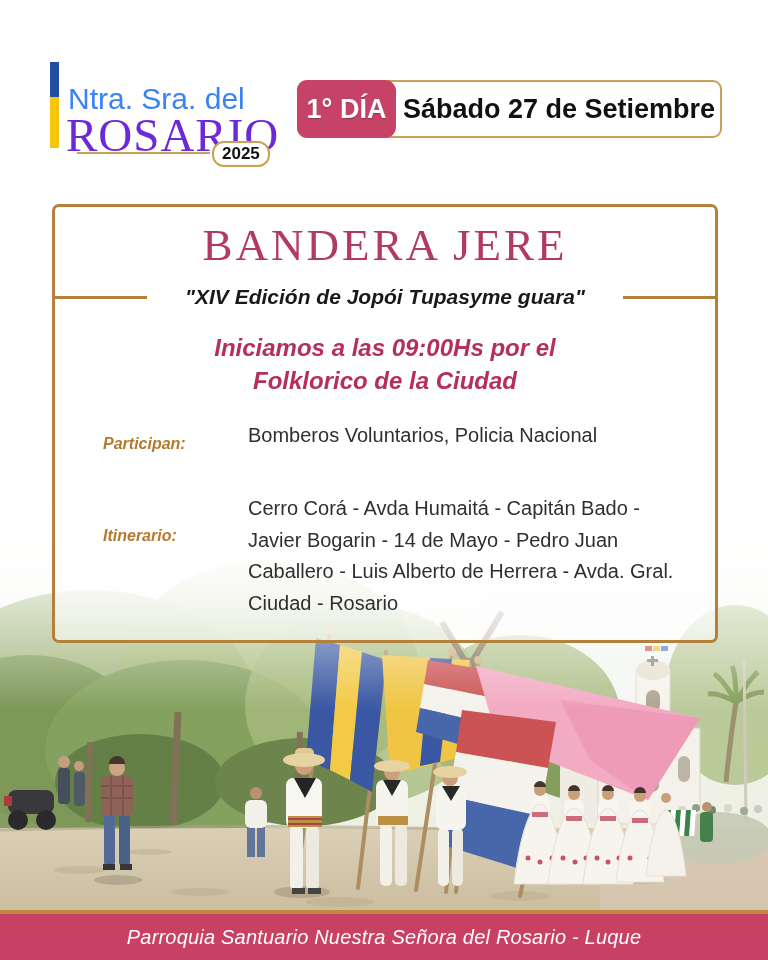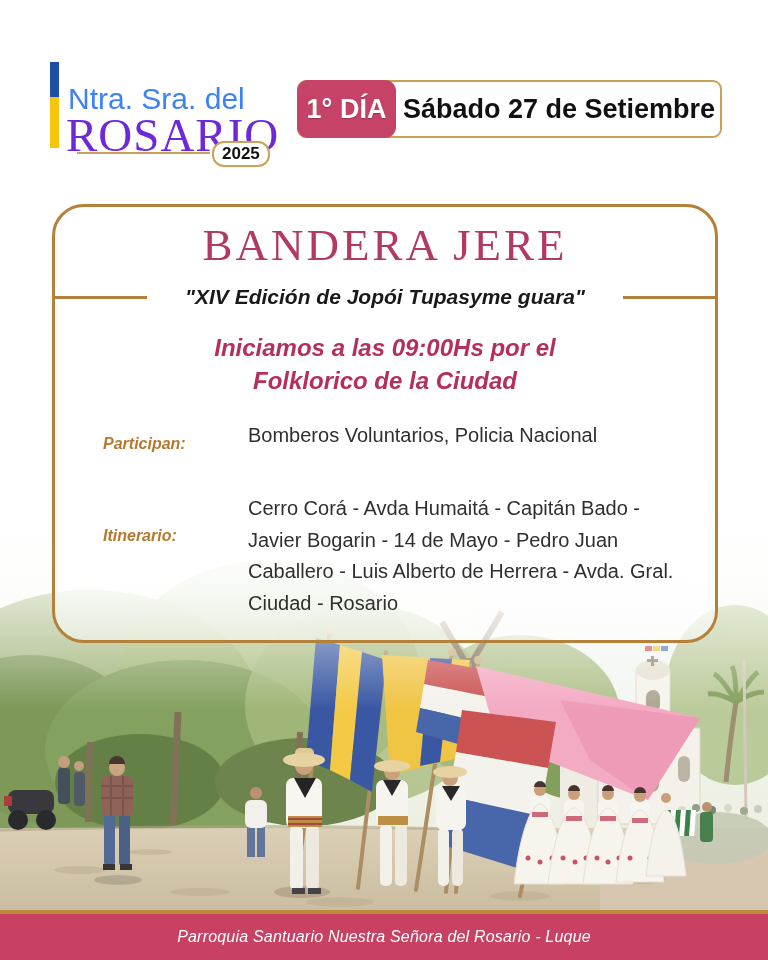--- a/index.html
+++ b/index.html
@@ -32,21 +32,21 @@
   .date-banner{position:absolute;left:297px;top:80px;width:421px;height:54px;
     border:2px solid var(--gold-light);border-radius:9px;background:#fff;}
   .day-chip{position:absolute;left:-2px;top:-2px;width:99px;height:58px;
     background:var(--crimson);border-radius:11px;display:flex;align-items:center;
     justify-content:center;color:#fff;font-weight:700;font-size:27px;
     text-shadow:0 1px 1px rgba(0,0,0,.25);}
   .date-text{position:absolute;left:99px;right:0;top:0;height:54px;display:flex;
     align-items:center;justify-content:center;font-weight:700;font-size:27px;color:#111;}
   
   .card{position:absolute;left:52px;top:204px;width:666px;height:439px;box-sizing:border-box;
-    border:3px solid var(--gold);border-radius:32px;z-index:3;
+    border:3px solid var(--gold);border-radius:7px;z-index:3;
     background:linear-gradient(180deg,#ffffff 0%,#ffffff 50%,rgba(255,255,255,.92) 72%,rgba(255,255,255,.55) 100%);}
   .card-title{position:absolute;left:0;right:0;top:12px;text-align:center;
     font-family:"Liberation Serif",serif;font-size:45px;letter-spacing:3px;
     color:var(--crimson-dark);}
   .subtitle-row{position:absolute;left:-3px;right:-3px;top:78px;display:flex;
     align-items:center;}
   .sub-line{height:3px;background:var(--gold);width:95px;flex:0 0 auto;}
   .subtitle{flex:1;text-align:center;font-weight:700;font-style:italic;
     font-size:21px;color:#191919;}
   .start-block{position:absolute;left:0;right:0;top:124px;text-align:center;
@@ -57,21 +57,21 @@
   .lbl-itinerario{top:320px;}
   .row-value{position:absolute;left:193px;font-size:20px;color:#2f2f2f;line-height:31.5px;}
   .val-participan{top:213px;}
   .val-itinerario{top:286px;}
   
   .photo{position:absolute;left:0;top:460px;width:768px;height:452px;z-index:1;}
   .photo svg{display:block;}
   
   .footer{position:absolute;left:0;bottom:0;width:768px;height:46px;background:#c84163;
     border-top:4px solid #c08a3c;display:flex;align-items:center;justify-content:center;z-index:4;}
-  .footer-text{color:#ffffff;font-style:italic;font-size:16px;letter-spacing:.2px;}
+  .footer-text{color:#ffffff;font-style:italic;font-size:20px;letter-spacing:.2px;}
 </style>
 </head>
 <body>
 
 <div class="poster">
 
   <div class="logo">
     <div class="logo-bar"></div>
     <div class="logo-l2">Ntra. Sra. del</div>
     <div class="logo-l3">ROSARIO</div>

